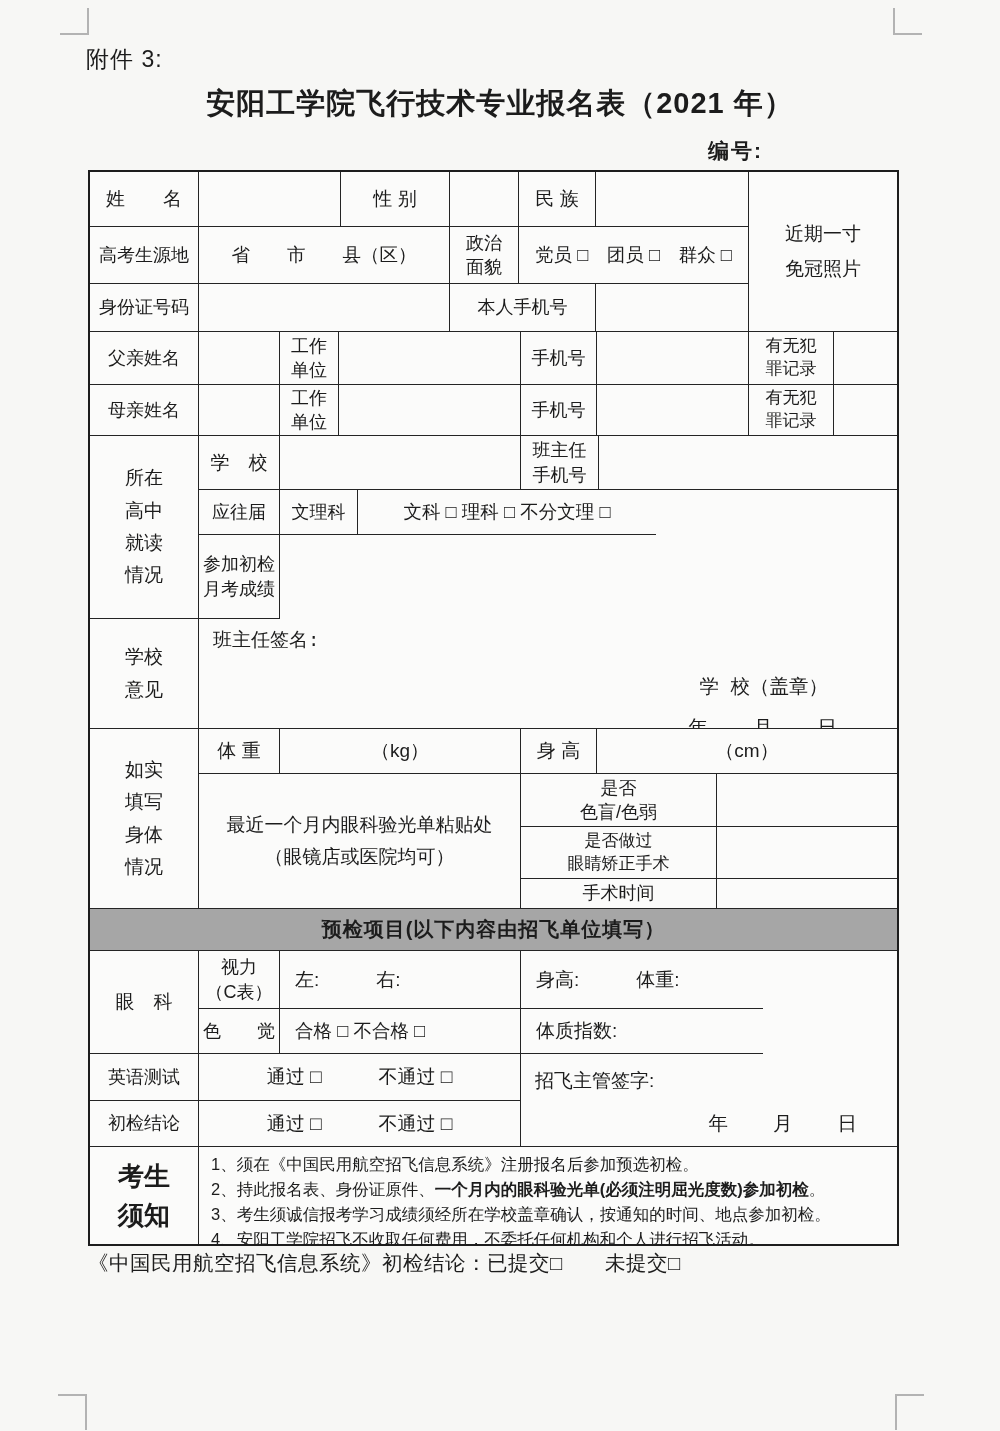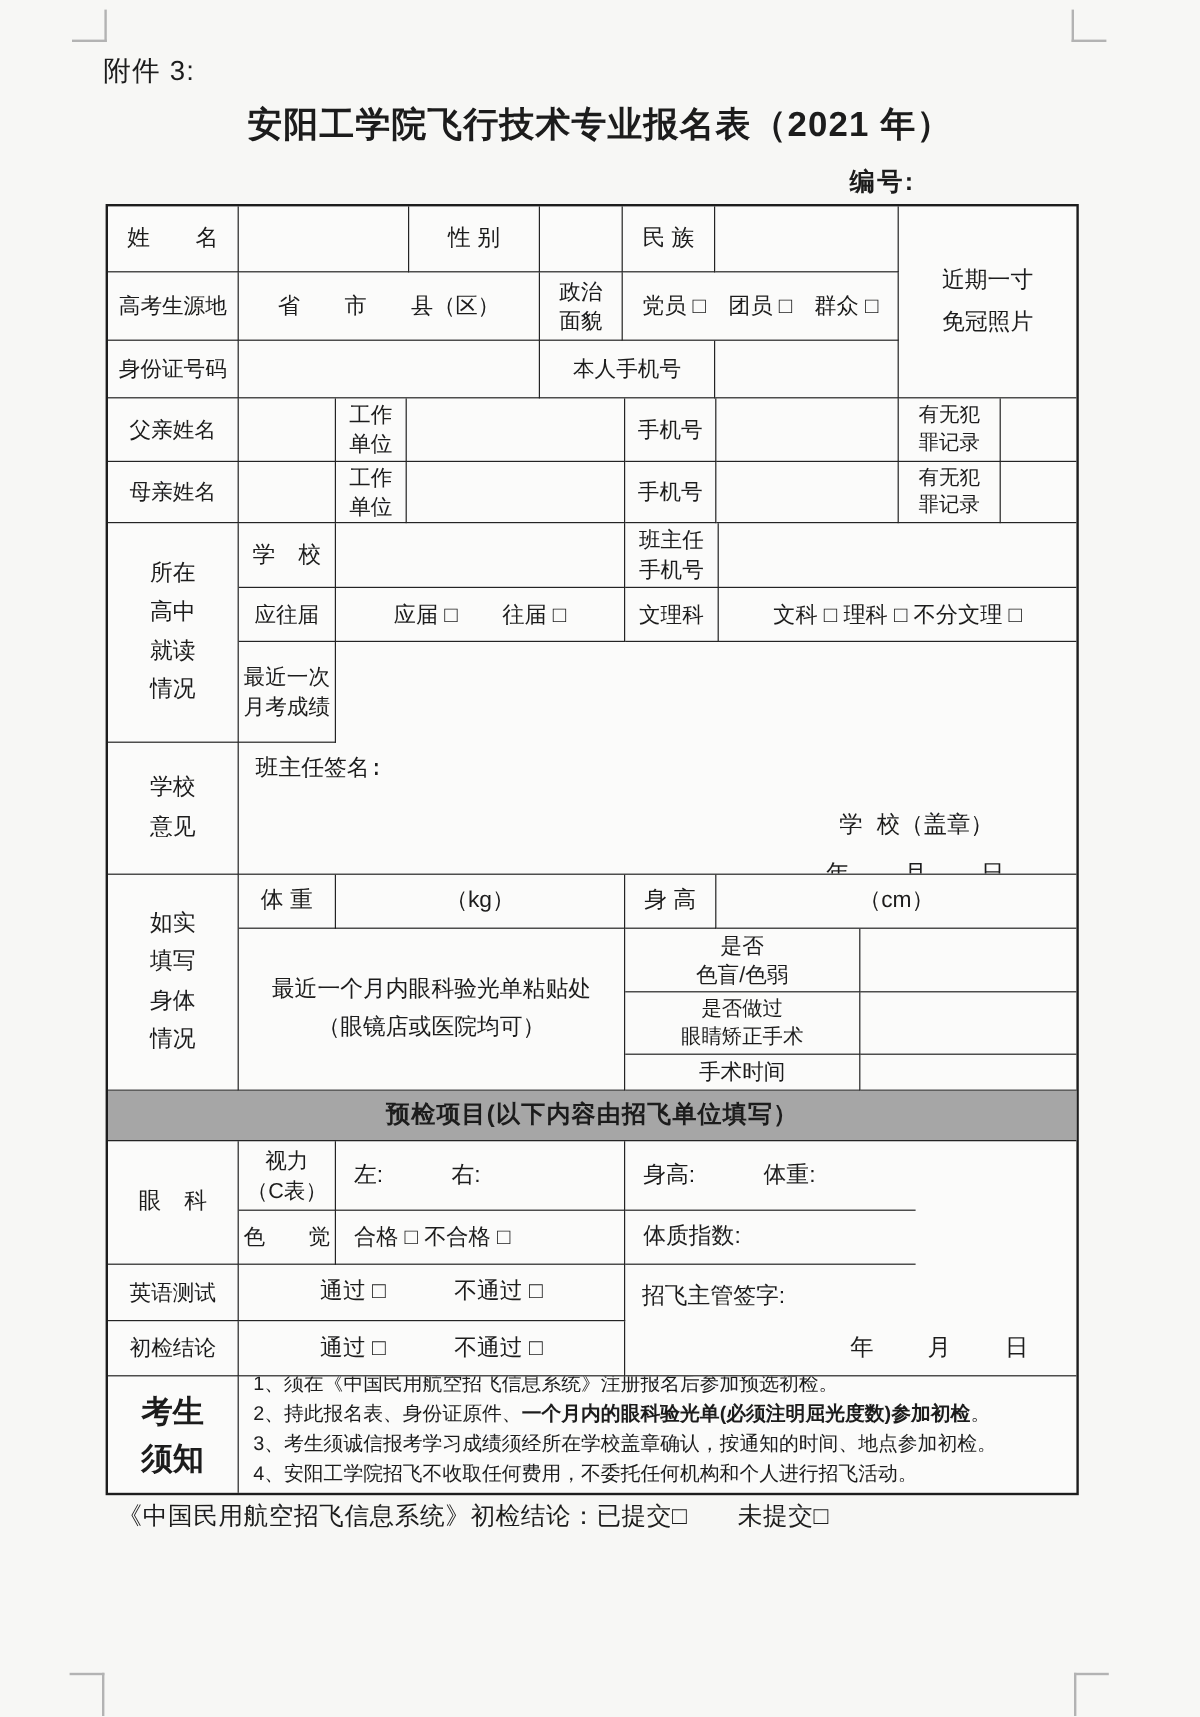--- a/index.html
+++ b/index.html
@@ -60,25 +60,25 @@
   
   .opinion-cell{align-items:stretch;justify-content:flex-start;padding:10px 0 0 14px;text-align:left;font-family:Liberation Mono, monospace;}
   .opinion-right{margin:20px 58px 0 auto;text-align:center;font-size:19.5px;}
   .opinion-right .line2{margin-top:15px;letter-spacing:2px;}
 
   
   .sign-cell{align-items:stretch;justify-content:flex-start;padding:14px 0 0 14px;text-align:left;}
   .sign-date{margin:16px 38px 0 auto;font-size:19.5px;letter-spacing:2px;}
 
   
-  .notice-cell{align-items:flex-start;justify-content:flex-end;text-align:left;padding:4px 6px 4px 12px;}
+  .notice-cell{align-items:flex-start;justify-content:flex-start;text-align:left;padding:4px 6px 4px 12px;}
   .notice-cell p{margin:1.5px 0;font-size:16.5px;line-height:22px;}
   .notice-cell b{font-weight:700;}
 
-  .footer-line{position:absolute;left:98px;top:1249px;font-size:20.5px;letter-spacing:0.5px;}
+  .footer-line{position:absolute;left:88px;top:1249px;font-size:20.5px;letter-spacing:0.5px;}
 </style>
 </head>
 <body>
 
 <div class="page">
 
   <div class="cropmark cm-tl"></div>
   <div class="cropmark cm-tr"></div>
   <div class="cropmark cm-bl"></div>
   <div class="cropmark cm-br"></div>
@@ -150,26 +150,25 @@
       <div class="stack" style="width:698px">
         <div class="row" style="height:54px">
           <div class="cell" style="width:81px">学　校</div>
           <div class="cell" style="width:241px"></div>
           <div class="cell preline f18" style="width:78px">班主任
 手机号</div>
           <div class="cell nr" style="width:298px"></div>
         </div>
         <div class="row" style="height:45px">
           <div class="cell f18" style="width:81px">应往届</div>
-          <div class="cell f185" style="width:241px">应届 □　　往届 □</div>
           <div class="cell f18" style="width:78px">文理科</div>
           <div class="cell nr f185" style="width:298px">文科 □ 理科 □ 不分文理 □</div>
         </div>
         <div class="row" style="height:84px">
-          <div class="cell preline f18" style="width:81px">最近一次
+          <div class="cell preline f18" style="width:81px">参加初检
 月考成绩</div>
         </div>
       </div>
     </div>
 
     <div class="row" style="height:110px">
       <div class="cell preline" style="width:109px;line-height:1.7">学校
 意见</div>
       <div class="cell nr opinion-cell" style="width:698px">
         <div>班主任签名:</div>

